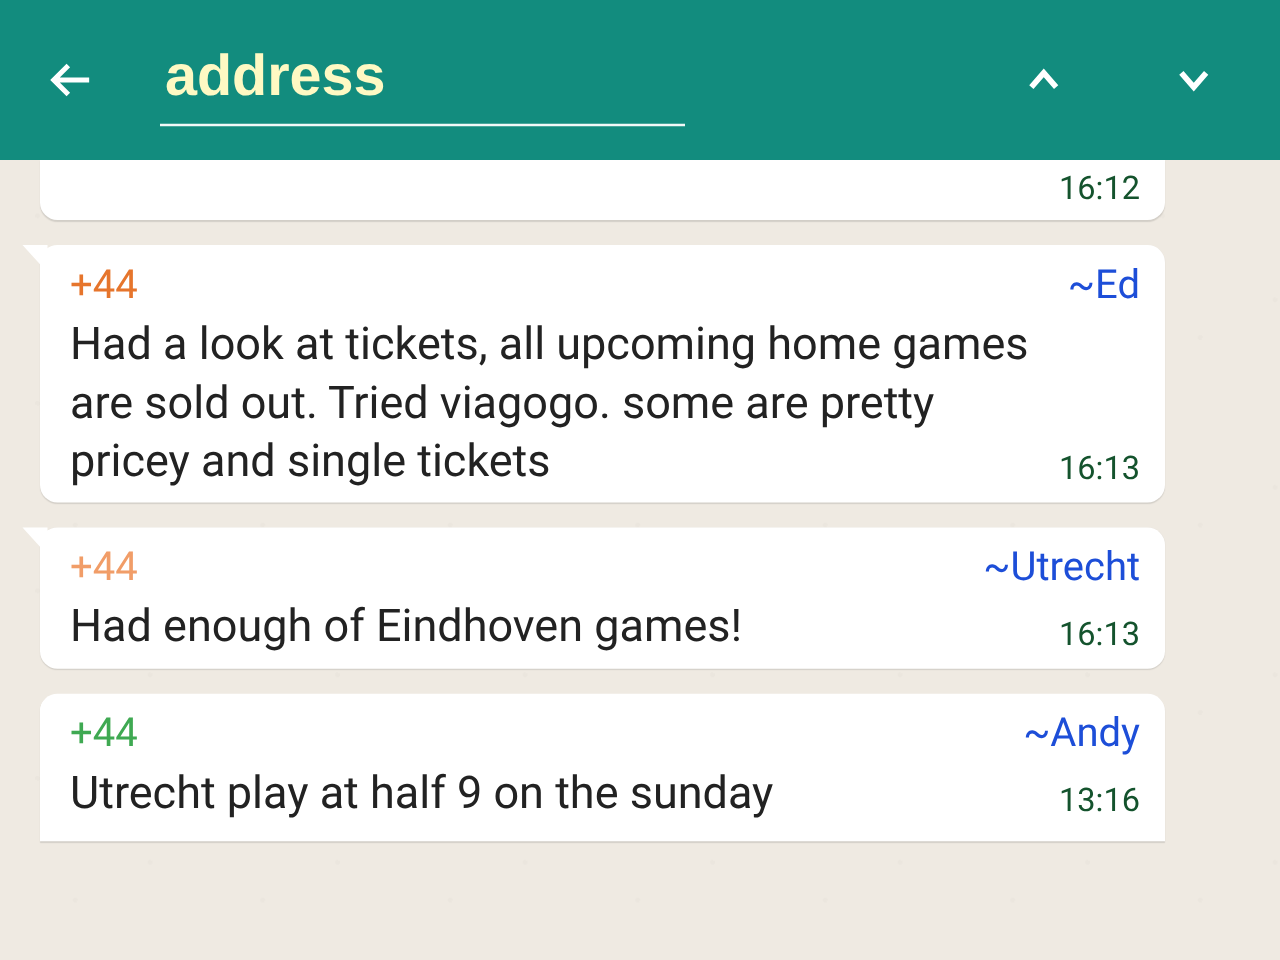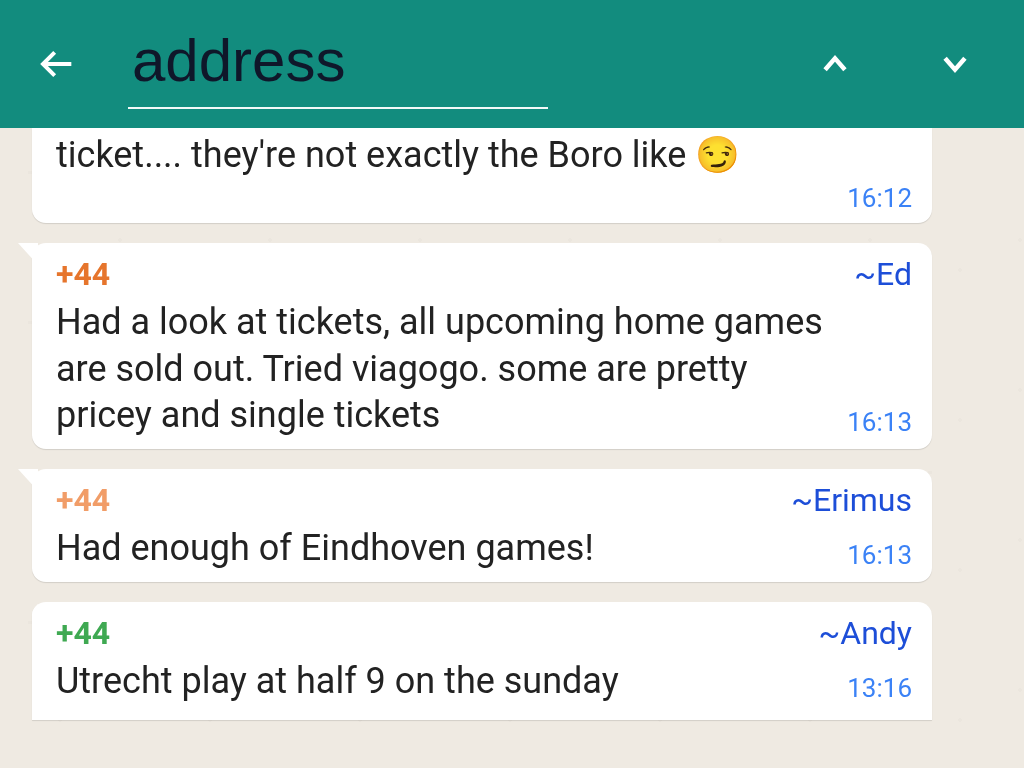--- a/index.html
+++ b/index.html
@@ -40,23 +40,23 @@
     .search-wrap {
       flex: 1;
       position: relative;
       margin-right: 40px;
     }
     .search-input {
       width: 420px;
       background: transparent;
       border: none;
       border-bottom: 2.5px solid rgba(255,255,255,0.95);
-      color: #0f172a;
-      font-size: 60px;
-      font-weight: 400;
+      color: #fef9c3;
+      font-size: 46px;
+      font-weight: 700;
       padding: 6px 4px 12px;
       outline: none;
       caret-color: #a7d9d1;
     }
     .search-input::placeholder { color: rgba(255,255,255,0.7); }
     .nav-arrows {
       display: flex;
       gap: 86px;
       align-items: center;
       margin-right: 24px;
@@ -94,21 +94,21 @@
       border-right: 20px solid #fff;
     }
     .bubble-top {
       display: flex;
       justify-content: space-between;
       align-items: baseline;
       margin-bottom: 6px;
     }
     .phone {
       font-size: 32px;
-      font-weight: 700;
+      font-weight: 400;
     }
     .phone.orange { color: #e6752c; }
     .phone.peach { color: #f19d68; }
     .phone.green { color: #3fa952; }
     .nick {
       font-size: 32px;
       color: #1d4ed8;
       font-weight: 400;
     }
     .msg-row {
@@ -118,21 +118,21 @@
       gap: 16px;
     }
     .msg-text {
       font-size: 36px;
       color: #222;
       line-height: 1.3;
       flex: 1;
     }
     .time {
       font-size: 26px;
-      color: #3b82f6;
+      color: #14532d;
       align-self: flex-end;
       margin-bottom: 2px;
       white-space: nowrap;
     }
     .partial-top {
       border-top-left-radius: 0;
       border-top-right-radius: 0;
       margin-top: -6px;
       padding-top: 4px;
     }
@@ -168,45 +168,40 @@
       <svg viewBox="0 0 24 24">
         <path d="M5 8l7 8 7-8"></path>
       </svg>
     </div>
   </div>
 </div>
 
 <div class="chat-area">
 
   <div class="bubble partial-top">
-    <div class="msg-row">
-      <div class="msg-text">
-        <span>ticket.... they're not exactly the Boro like 😏</span>
-      </div>
-    </div>
     <div style="text-align:right;margin-top:4px">
       <span class="time">16:12</span>
     </div>
   </div>
 
   <div class="bubble with-tail">
     <div class="bubble-top">
       <span class="phone orange">+44</span>
       <span class="nick">~Ed</span>
     </div>
     <div class="msg-row">
       <div class="msg-text">Had a look at tickets, all upcoming home games are sold out. Tried viagogo. some are pretty pricey and single tickets</div>
       <span class="time">16:13</span>
     </div>
   </div>
 
   <div class="bubble with-tail">
     <div class="bubble-top">
       <span class="phone peach">+44</span>
-      <span class="nick">~Erimus</span>
+      <span class="nick">~Utrecht</span>
     </div>
     <div class="msg-row">
       <div class="msg-text">Had enough of Eindhoven games!</div>
       <span class="time">16:13</span>
     </div>
   </div>
 
   <div class="bubble with-tail partial-bottom cut-bottom" style="height:118px">
     <div class="bubble-top">
       <span class="phone green">+44</span>

